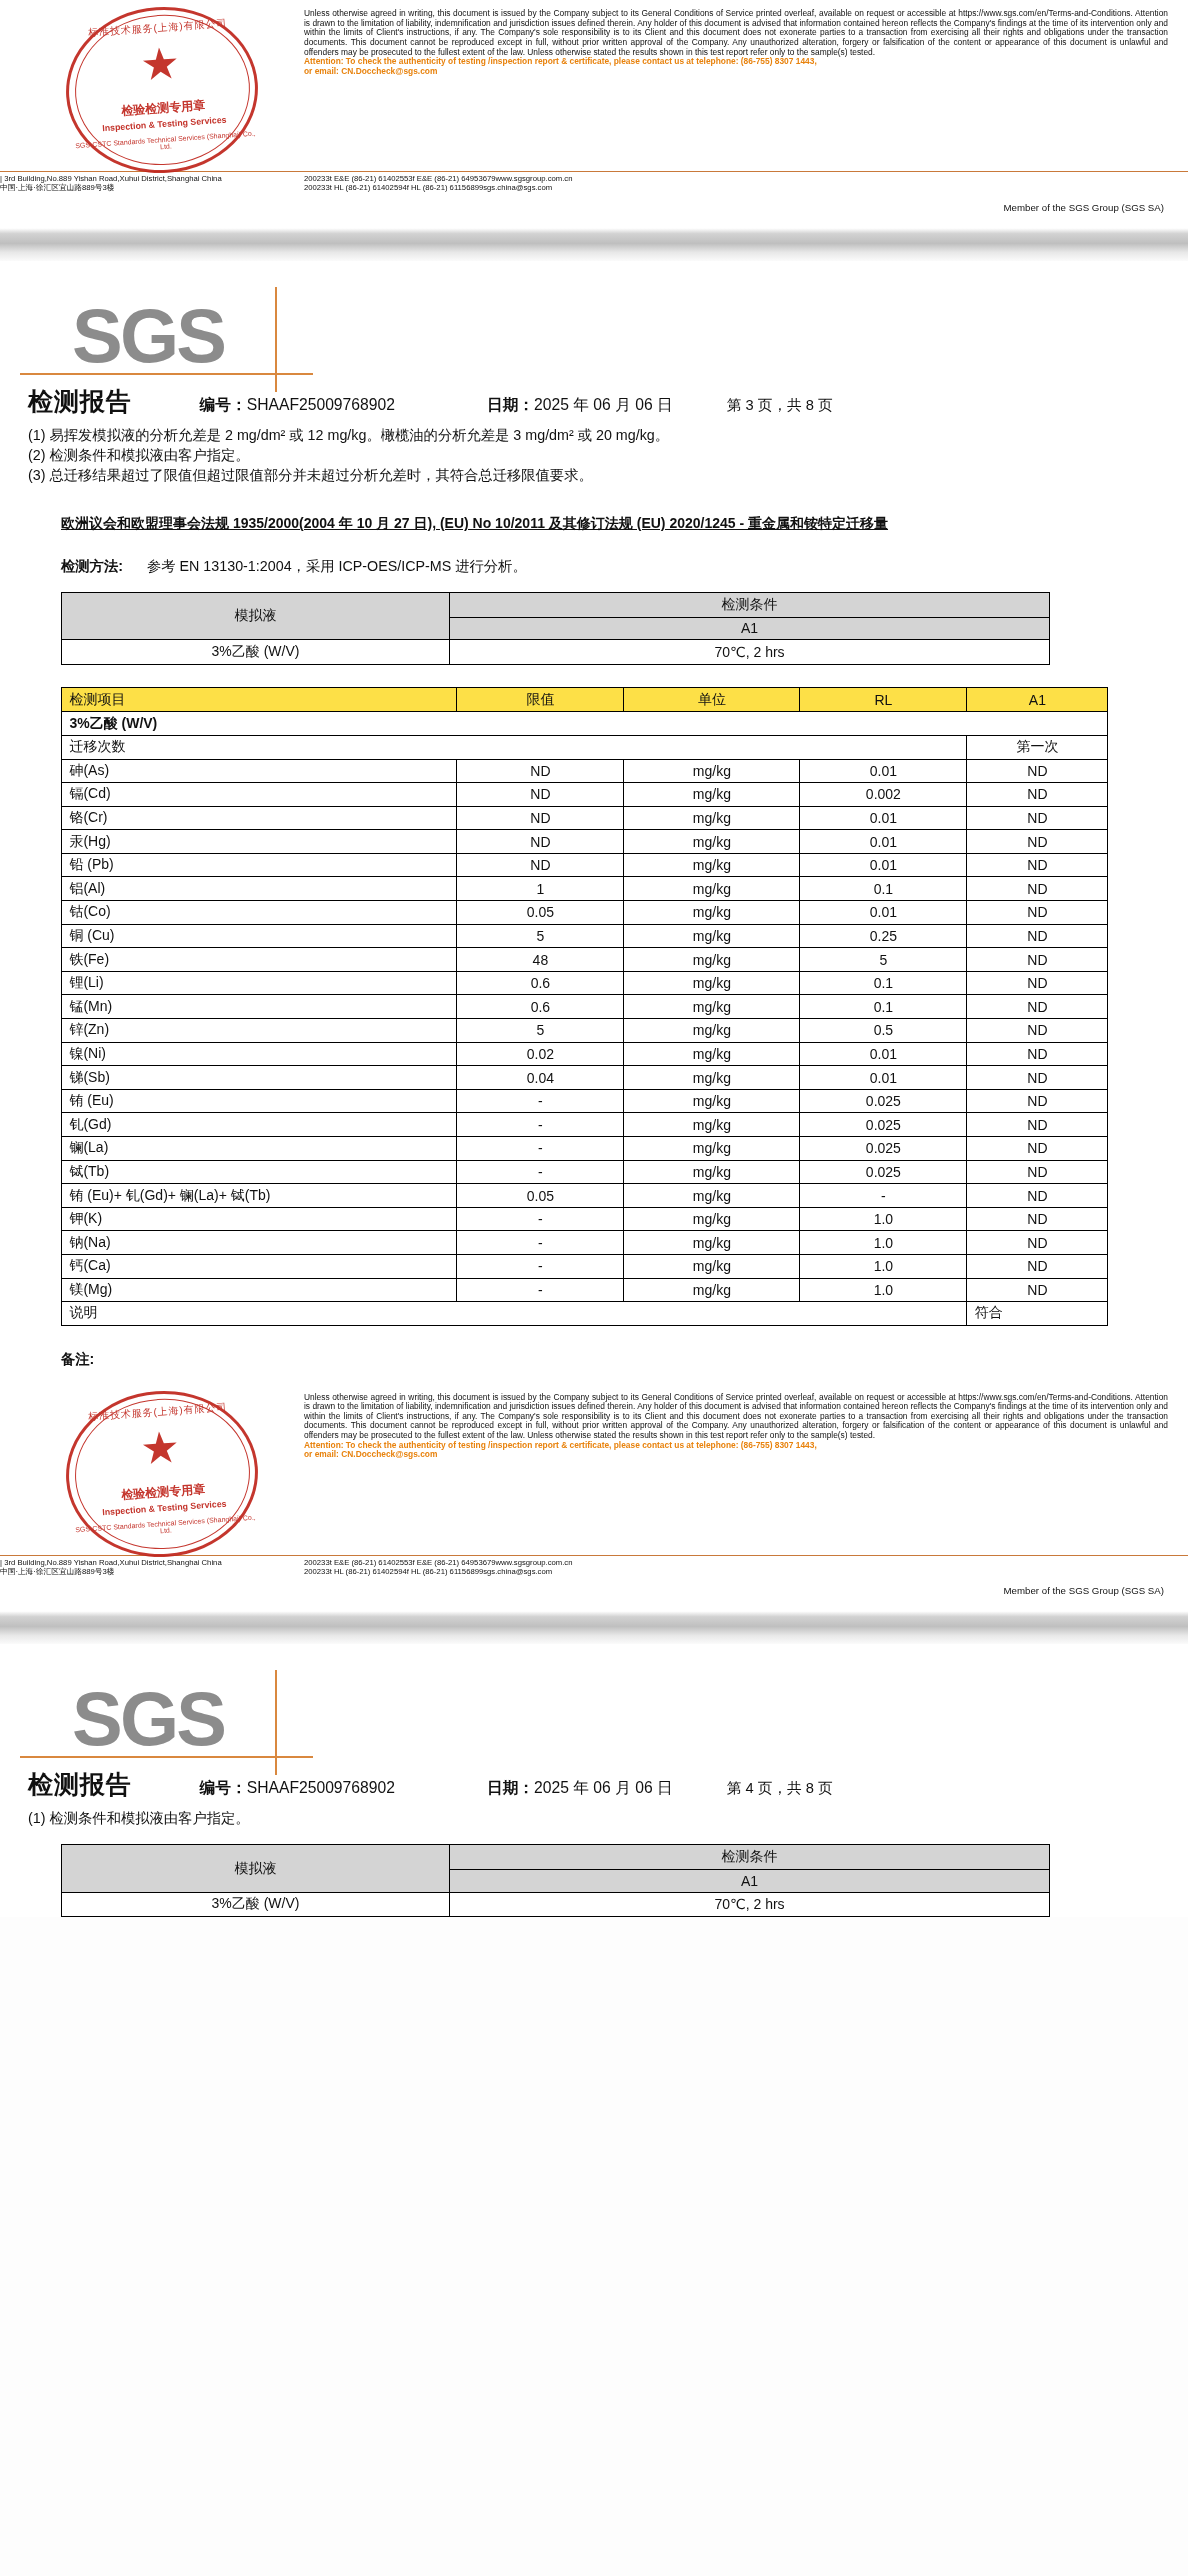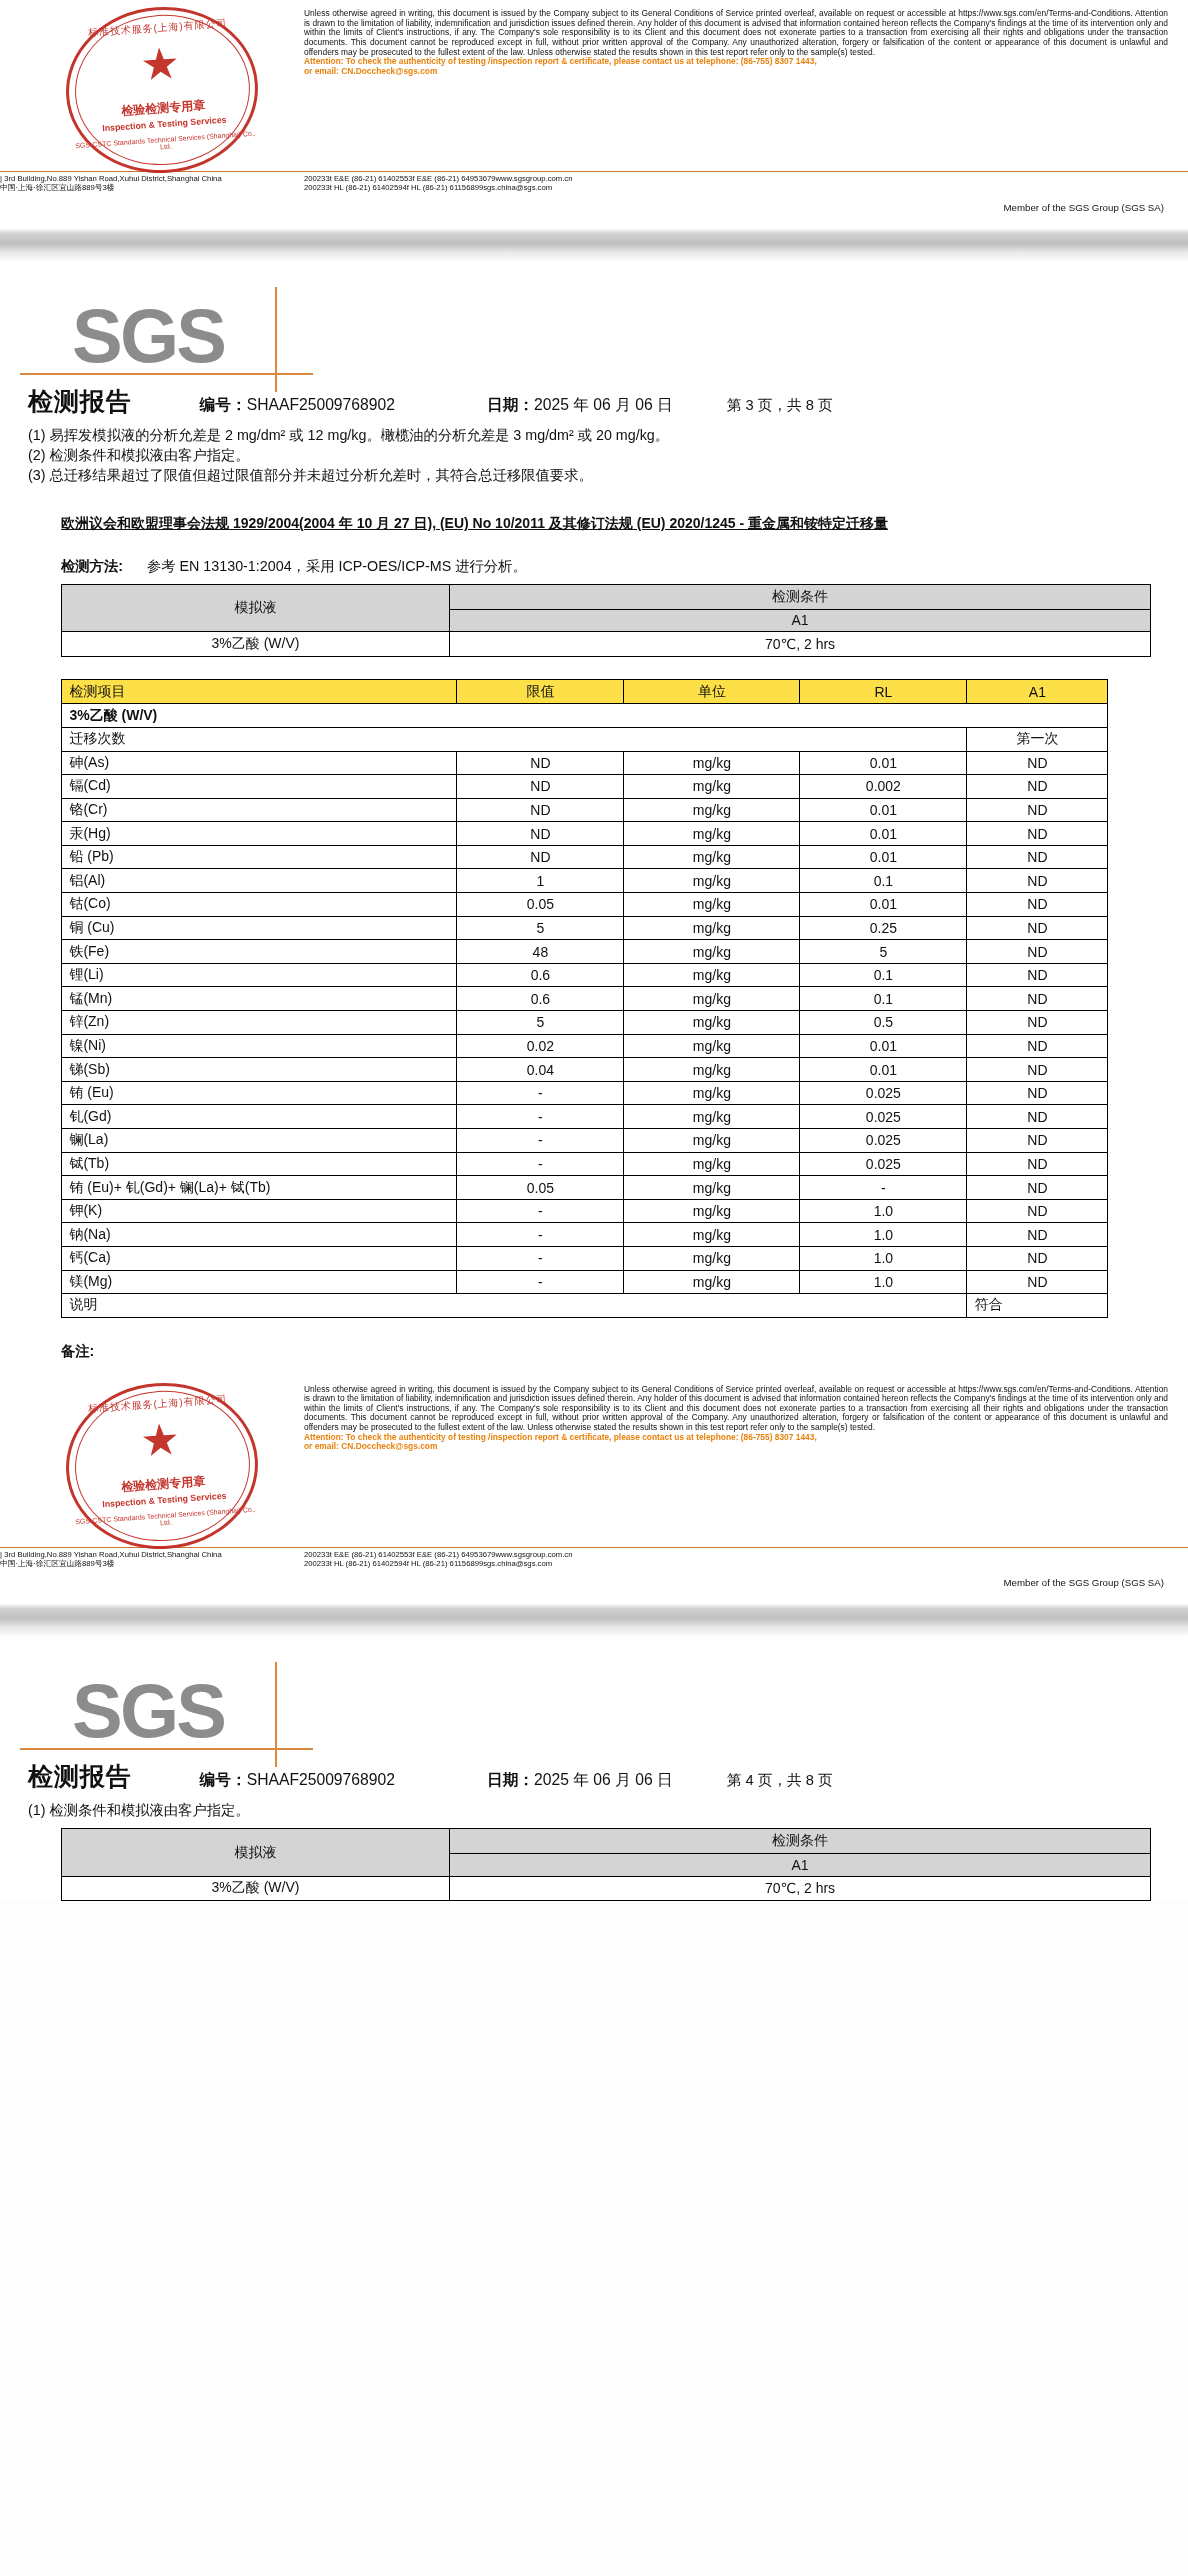--- a/index.html
+++ b/index.html
@@ -73,21 +73,21 @@
   .notes div{font-size:14.3px;line-height:20px;}
 
   .reg-block{padding:28px 0 0 61px;}
   .reg-title{font-size:14px;font-weight:bold;text-decoration:underline;line-height:20px;max-width:1041px;}
   .method{padding:24px 0 0 61px;font-size:14.3px;}
   .method b{font-weight:bold;}
   .method .mval{margin-left:24px;}
 
   
   table{border-collapse:collapse;}
-  .cond-table{margin:8px 0 0 61px;width:1090px;table-layout:fixed;}
+  .cond-table{margin:16px 0 0 61px;width:989px;table-layout:fixed;}
   .cond-table td{border:0.9px solid #000;font-size:14px;text-align:center;padding:2.8px 0;}
   .cond-table .hd{background:#D4D4D4;}
   .cond-table .sim{width:387px;}
 
   .res-table{margin:22px 0 0 61px;width:1034px;table-layout:fixed;}
   .res-table td{border:0.9px solid #000;font-size:14px;padding:2.3px 0;text-align:center;}
   .res-table th{border:0.9px solid #000;font-size:14px;padding:2.8px 0;background:#fde047;font-weight:normal;}
   .res-table .c-item{width:387px;text-align:left;padding-left:7.4px;}
   .res-table .c-lim{width:166px;}
   .res-table .c-unit{width:175px;}
@@ -165,21 +165,21 @@
     <div class="rpt-page">第 3 页，共 8 页</div>
   </div>
 
   <div class="notes">
     <div>(1) 易挥发模拟液的分析允差是 2 mg/dm² 或 12 mg/kg。橄榄油的分析允差是 3 mg/dm² 或 20 mg/kg。</div>
     <div>(2) 检测条件和模拟液由客户指定。</div>
     <div>(3) 总迁移结果超过了限值但超过限值部分并未超过分析允差时，其符合总迁移限值要求。</div>
   </div>
 
   <div class="reg-block">
-    <div class="reg-title">欧洲议会和欧盟理事会法规 1929/2004(2004 年 10 月 27 日), (EU) No 10/2011 及其修订法规 (EU) 2020/1245 - 重金属和铵特定迁移量</div>
+    <div class="reg-title">欧洲议会和欧盟理事会法规 1935/2000(2004 年 10 月 27 日), (EU) No 10/2011 及其修订法规 (EU) 2020/1245 - 重金属和铵特定迁移量</div>
   </div>
 
   <div class="method">
     <b>检测方法:</b><span class="mval">参考 EN 13130-1:2004，采用 ICP-OES/ICP-MS 进行分析。</span>
   </div>
 
   <table class="cond-table">
     <tbody>
         <tr>
       <td class="hd sim" rowspan="2">模拟液</td>

